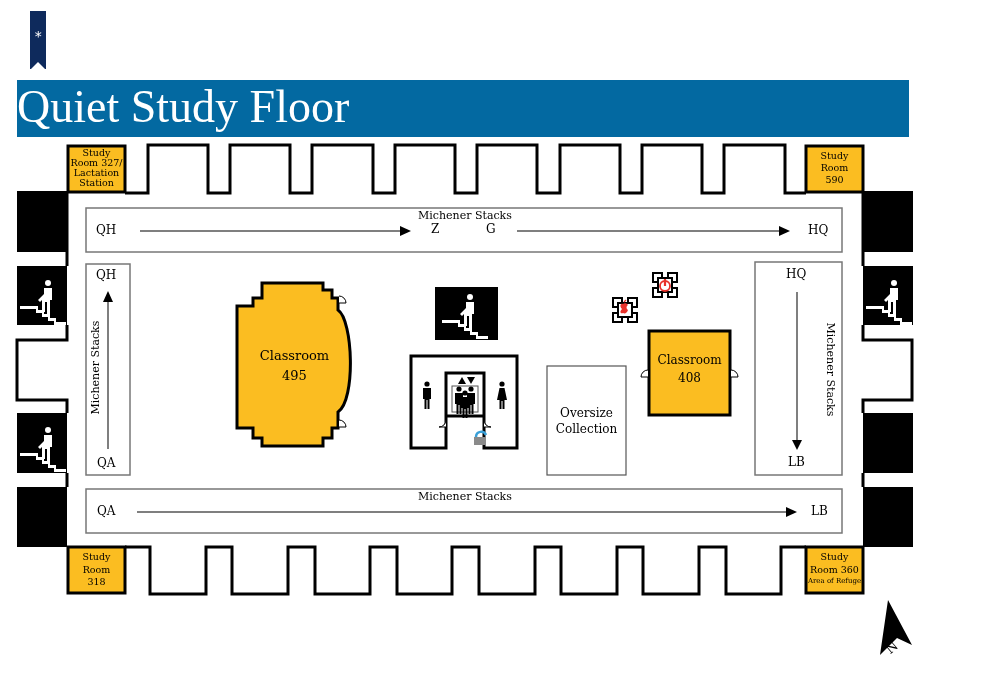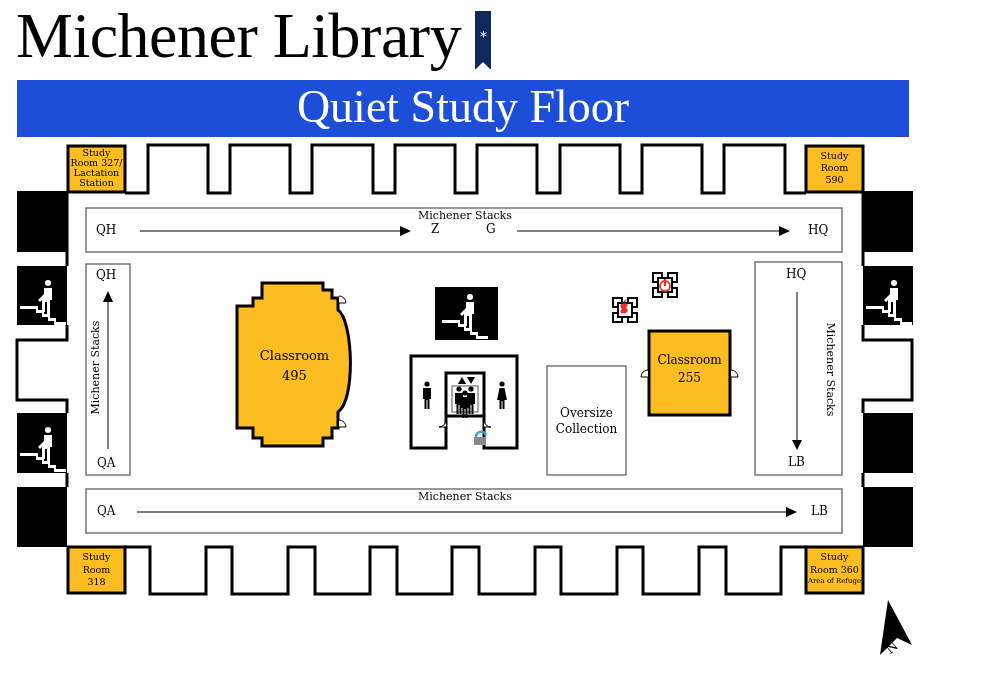--- a/index.html
+++ b/index.html
@@ -2,28 +2,28 @@
 <html><head>
 <meta charset="utf-8">
 <style>
   html, body { margin:0; padding:0; background:#fff; }
   body { width:981px; height:674px; position:relative; overflow:hidden; font-family:"DejaVu Serif", serif; }
   .abs { position:absolute; }
   .title { left:16px; top:-4px; font-family:"Liberation Serif", serif; font-size:64px; color:#000; line-height:80px; white-space:nowrap; letter-spacing:-0.5px; }
   .title .sep { display:inline-block; position:relative; width:16px; height:58px; background:#0e2a5c; vertical-align:middle; margin:0 14px 0 14px; top:-2px; }
   .title .sep::after { content:""; position:absolute; left:0; bottom:-1px; border-left:8px solid transparent; border-right:8px solid transparent; border-bottom:8px solid #fff; }
   .title .sep span { position:absolute; left:0; top:18px; width:16px; text-align:center; color:#fff; font-size:14px; line-height:14px; font-family:"DejaVu Sans", sans-serif; }
-  .banner { left:17px; top:80px; width:892px; height:57px; background:#1d4ed8; color:#fff; font-family:"Liberation Serif", serif; font-size:46px; text-align:center; line-height:54px; }
+  .banner { left:17px; top:80px; width:892px; height:57px; background:#0369a1; color:#fff; font-family:"Liberation Serif", serif; font-size:46px; text-align:left; line-height:54px; }
   .lbl { position:absolute; font-family:"DejaVu Serif", serif; color:#000; text-align:center; white-space:nowrap; }
 </style>
 </head>
 <body>
 
 <div class="abs title">
-  <span>Michener Library</span><span class="sep"><span>*</span></span>
+  <span class="sep"><span>*</span></span>
 </div>
 <div class="abs banner">Quiet Study Floor</div>
 
 <svg class="abs" style="left:0;top:0" width="981" height="674" viewBox="0 0 981 674">
   <defs>
     <g id="stairfig">
 
       <path d="M-24 8 L-6 8 L-6 12 L0 12 L0 16 L6 16 L6 20 L12 20 L12 24 L22 24 L22 27 L10 27 L10 23 L4 23 L4 19 L-2 19 L-2 15 L-8 15 L-8 11 L-24 11 Z" fill="#fff"></path>
 
       <circle cx="4" cy="-15" r="3" fill="#fff"></circle>
@@ -144,21 +144,21 @@
     <div>Room 360</div>
     <div style="font-size:7px;line-height:11px;">Area of Refuge</div>
 </div>
 
 <div class="lbl" style="left:247px;top:346px;width:95px;font-size:13px;line-height:20px;">
   <div>Classroom</div>
     <div>495</div>
 </div>
 <div class="lbl" style="left:649px;top:351px;width:81px;font-size:12px;line-height:18px;">
   <div>Classroom</div>
-    <div>255</div>
+    <div>408</div>
 </div>
 <div class="lbl" style="left:547px;top:405px;width:79px;font-size:12px;line-height:16px;">
   <div>Oversize</div>
     <div>Collection</div>
 </div>
 
 <div class="lbl" style="left:390px;top:209px;width:150px;font-size:11px;">Michener Stacks</div>
 <div class="lbl" style="left:96px;top:223px;font-size:12px;">QH</div>
 <div class="lbl" style="left:431px;top:222px;font-size:12px;">Z</div>
 <div class="lbl" style="left:486px;top:222px;font-size:12px;">G</div>

